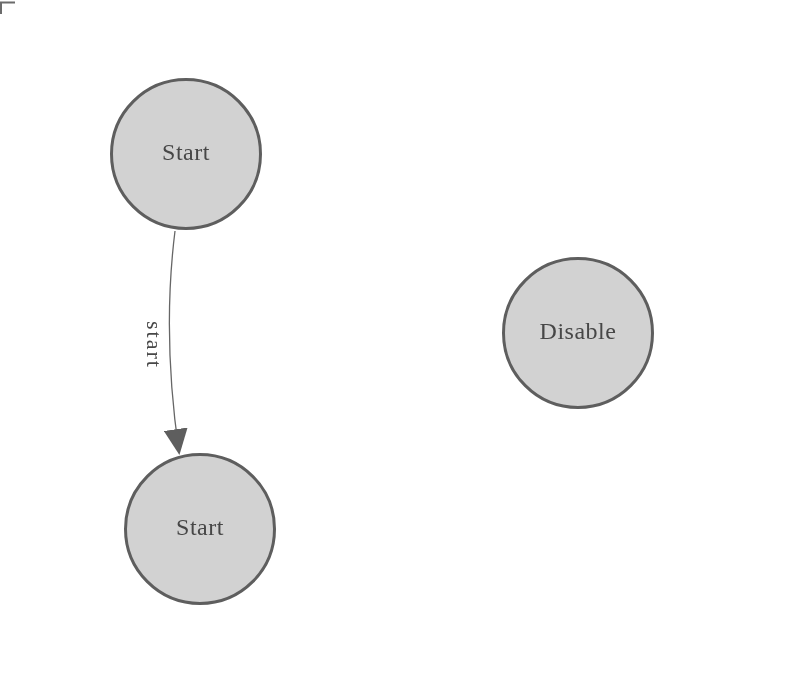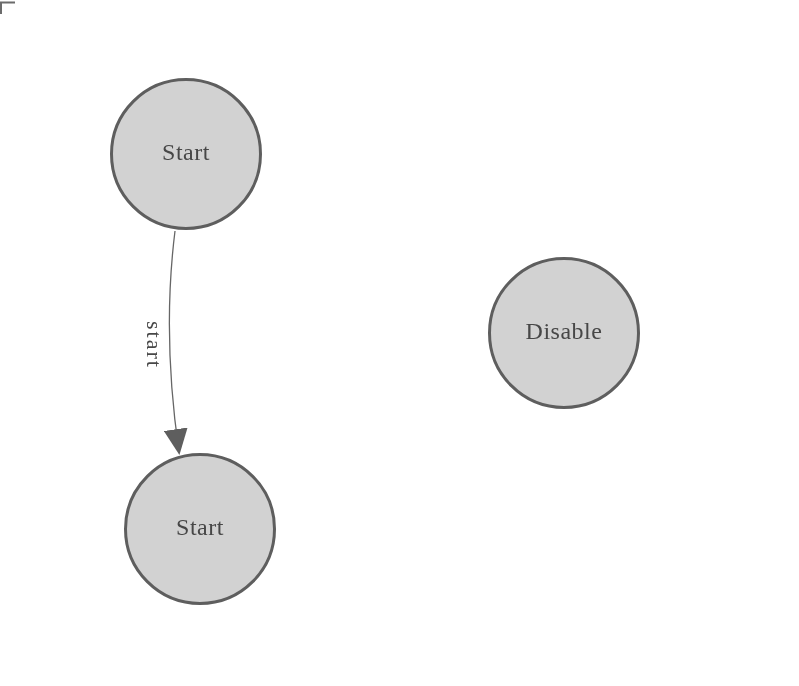--- a/index.html
+++ b/index.html
@@ -88,19 +88,19 @@
   </svg>
 
   <div class="node" style="left:110px;top:78px;">
     <span class="node-label">Start</span>
   </div>
 
   <div class="node" style="left:124px;top:453px;">
     <span class="node-label">Start</span>
   </div>
 
-  <div class="node" style="left:488px;top:257px;text-align:right;">
+  <div class="node" style="left:502px;top:257px;text-align:right;">
     <span class="node-label">Disable</span>
   </div>
 
   <div class="edge-label" style="left:154px;top:345px;">start</div>
 
 </div>
 
 </body></html>

